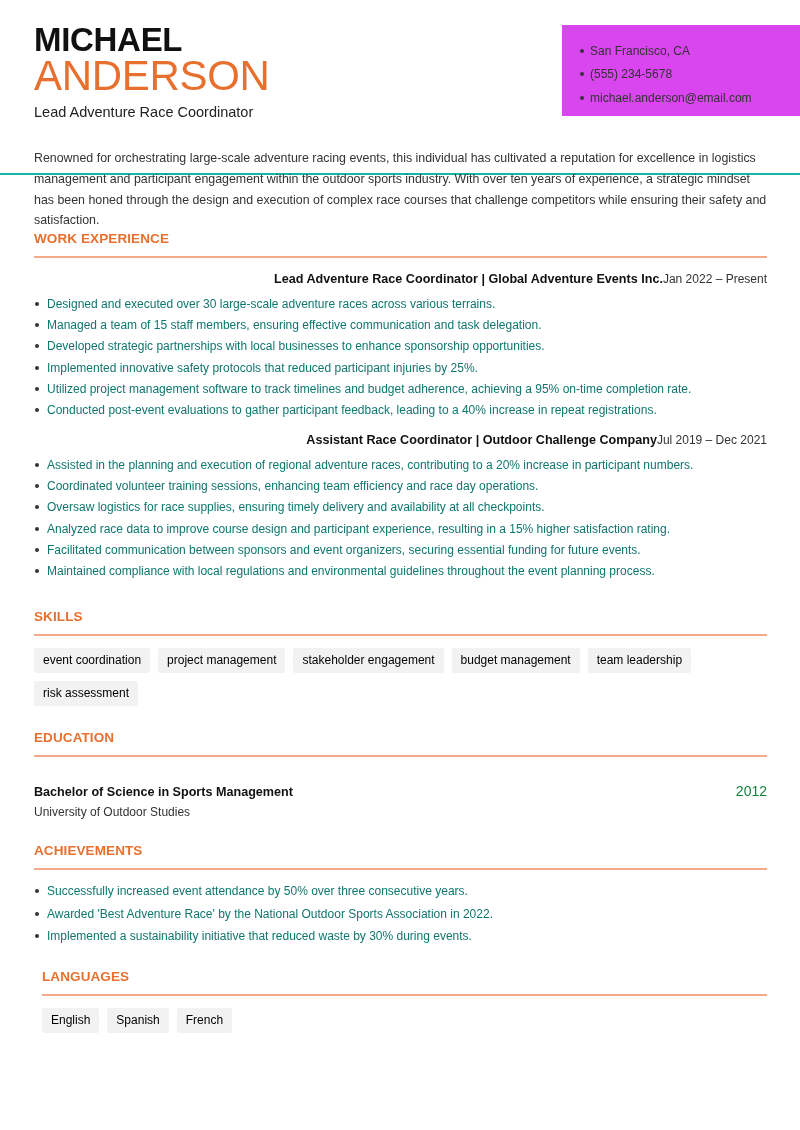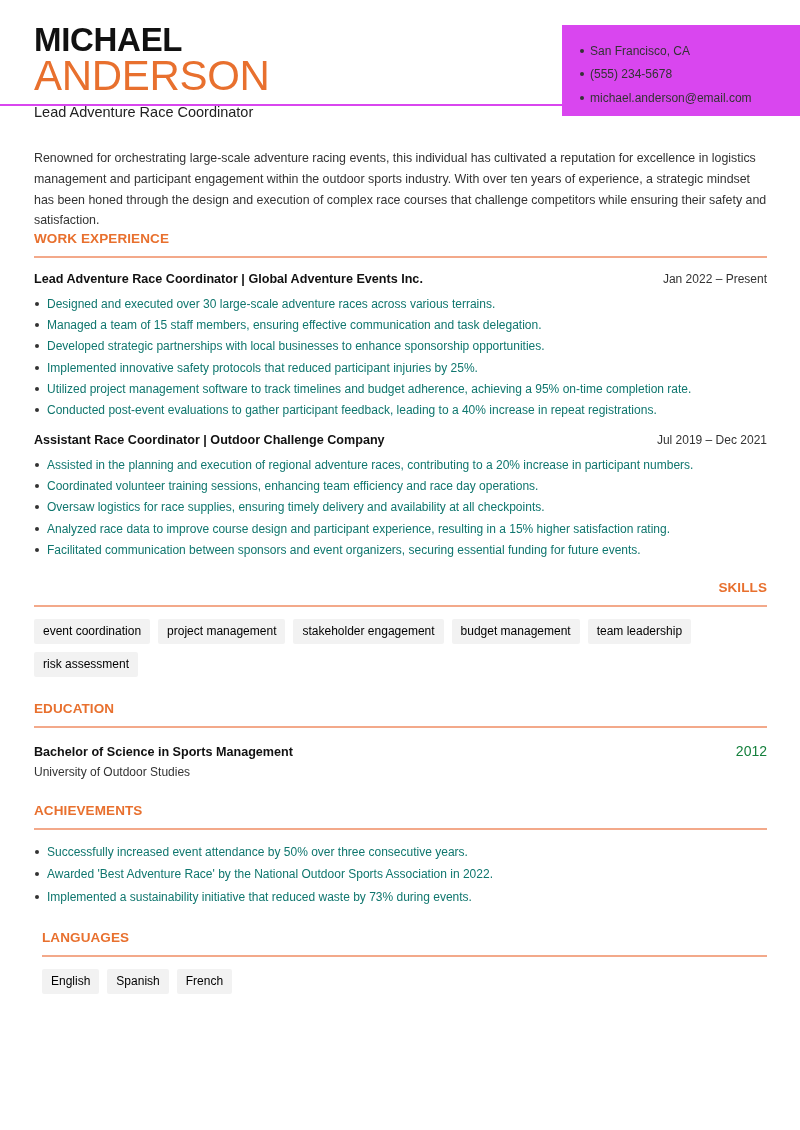--- a/index.html
+++ b/index.html
@@ -1,46 +1,46 @@
 <!DOCTYPE html>
 <html><head>
 <meta charset="utf-8">
 <style>
   * { box-sizing: border-box; margin: 0; padding: 0; }
   html, body { width: 800px; height: 1130px; background: #ffffff; }
   body { font-family: "Liberation Sans", "DejaVu Sans", sans-serif; color: #333333; position: relative; overflow: hidden; }
 
-  .header { position: relative; height: 106px; border-bottom: 2px solid #d946ef; }
+  .header { position: relative; height: 175px; border-bottom: 2px solid #14b8a6; }
   .name-block { position: absolute; left: 34px; top: 22px; }
   .first-name { font-size: 33px; font-weight: 700; color: #111111; line-height: 36px; letter-spacing: -0.3px; }
   .last-name { font-size: 42px; font-weight: 400; color: #e8702e; line-height: 36px; letter-spacing: -0.3px; text-align: center; }
   .job-title { font-size: 14.5px; color: #222222; margin-top: 10px; }
 
   .contact-box { position: absolute; left: 562px; top: 25px; width: 238px; height: 91px; background: #d946ef; padding: 14px 0 0 18px; }
   .contact-item { display: flex; align-items: center; font-size: 12px; color: #333; height: 23.5px; }
   .bullet { display: inline-block; width: 4px; height: 4px; background: #333; border-radius: 50%; margin-right: 6px; flex-shrink: 0; }
 
   .content { position: absolute; left: 34px; top: 123px; width: 733px; }
   .summary { font-size: 12.4px; line-height: 20.8px; color: #333; margin-top: 25px; }
 
   .section-title { font-size: 13.5px; font-weight: 700; color: #e8702e; letter-spacing: 0.1px; }
   .section-rule { height: 2px; background: #f3a98a; margin-top: 10px; }
   .section { }
 
-  .job-head { display: flex; justify-content: space-between; align-items: baseline; margin-top: 14px; }
+  .job-head { display: flex; justify-content: flex-end; align-items: baseline; margin-top: 14px; }
   .job-role { font-size: 12.6px; font-weight: 700; color: #111; }
   .job-date { font-size: 12px; color: #333; }
   .bullets { list-style: none; margin-top: 7px; }
   .bullets li { display: flex; align-items: center; font-size: 12px; color: #0f766e; height: 21.3px; }
   .bullets li .bullet { margin-left: 1px; margin-right: 8px; }
 
   .tags { display: flex; flex-wrap: wrap; gap: 8px 8px; margin-top: 12px; }
   .tag { background: #f2f2f2; font-size: 12px; color: #000000; padding: 0 9px; height: 25px; line-height: 25px; border-radius: 2px; }
 
-  .edu-head { display: flex; justify-content: space-between; align-items: baseline; margin-top: 15px; }
+  .edu-head { display: flex; justify-content: space-between; align-items: baseline; margin-top: 26px; }
   .edu-degree { font-size: 12.6px; font-weight: 700; color: #111; }
   .edu-year { font-size: 14px; color: #15803d; }
   .edu-school { font-size: 12px; color: #333; margin-top: 6px; }
 </style>
 </head>
 <body>
 
 <div class="header">
   <div class="name-block">
     <div class="first-name">MICHAEL</div>
@@ -122,25 +122,29 @@
             <span>Oversaw logistics for race supplies, ensuring timely delivery and availability at all checkpoints.</span>
           </li>
         <li>
             <span class="bullet"></span>
             <span>Analyzed race data to improve course design and participant experience, resulting in a 15% higher satisfaction rating.</span>
           </li>
         <li>
             <span class="bullet"></span>
             <span>Facilitated communication between sponsors and event organizers, securing essential funding for future events.</span>
           </li>
+        <li>
+            <span class="bullet"></span>
+            <span>Maintained compliance with local regulations and environmental guidelines throughout the event planning process.</span>
+          </li>
       </ul>
     </div>
   </div>
 
-  <div class="section" style="margin-top:20px;text-align:right;">
+  <div class="section" style="margin-top:27px;">
     <div class="section-title">SKILLS</div>
     <div class="section-rule"></div>
     <div class="tags">
       <span class="tag">event coordination</span>
       <span class="tag">project management</span>
       <span class="tag">stakeholder engagement</span>
       <span class="tag">budget management</span>
       <span class="tag">team leadership</span>
       <span class="tag">risk assessment</span>
     </div>
@@ -163,21 +167,21 @@
       <li style="height:22.5px;">
           <span class="bullet"></span>
           <span>Successfully increased event attendance by 50% over three consecutive years.</span>
         </li>
       <li style="height:22.5px;">
           <span class="bullet"></span>
           <span>Awarded 'Best Adventure Race' by the National Outdoor Sports Association in 2022.</span>
         </li>
       <li style="height:22.5px;">
           <span class="bullet"></span>
-          <span>Implemented a sustainability initiative that reduced waste by 73% during events.</span>
+          <span>Implemented a sustainability initiative that reduced waste by 30% during events.</span>
         </li>
     </ul>
   </div>
 
   <div class="section" style="margin-top:22px;margin-left:8px;">
     <div class="section-title">LANGUAGES</div>
     <div class="section-rule"></div>
     <div class="tags">
       <span class="tag">English</span>
       <span class="tag">Spanish</span>

